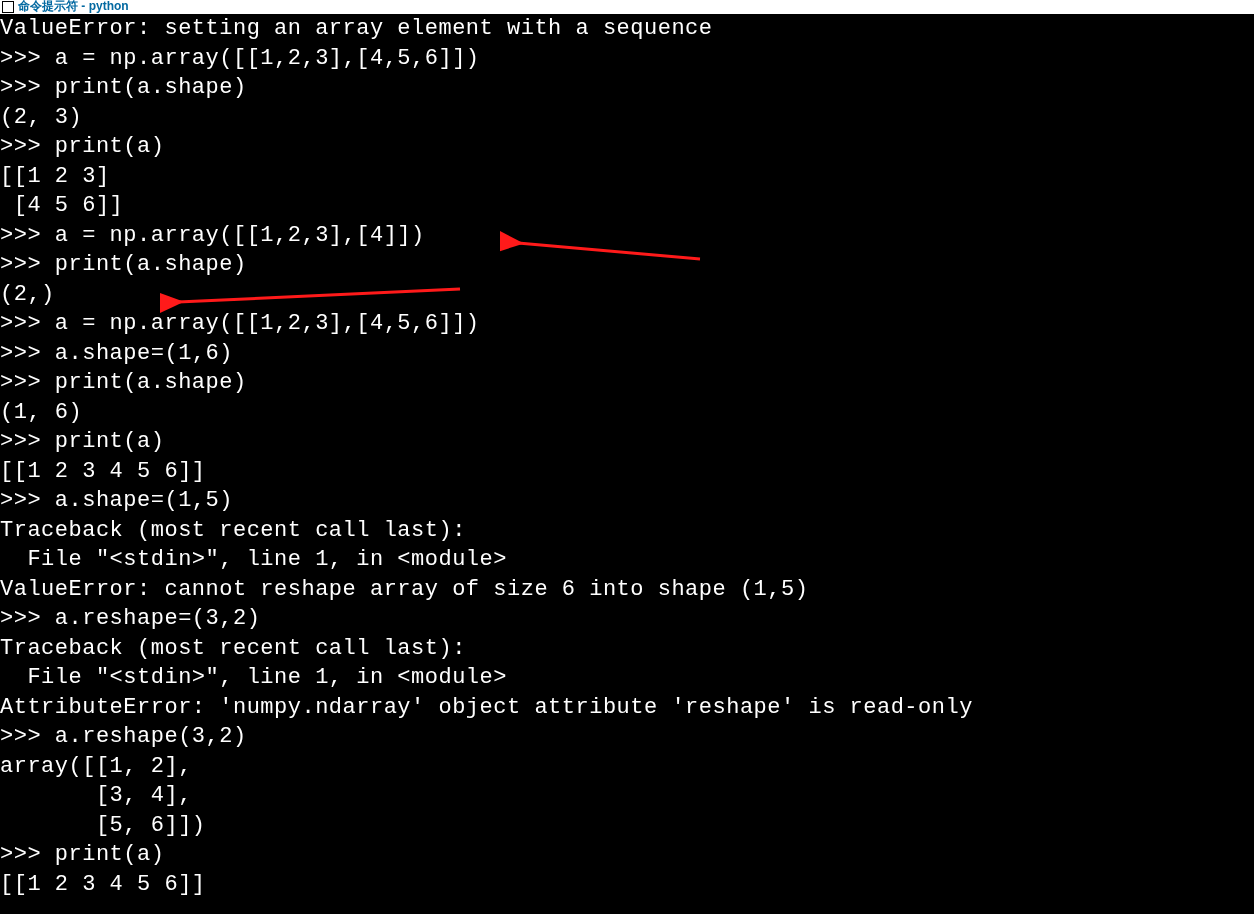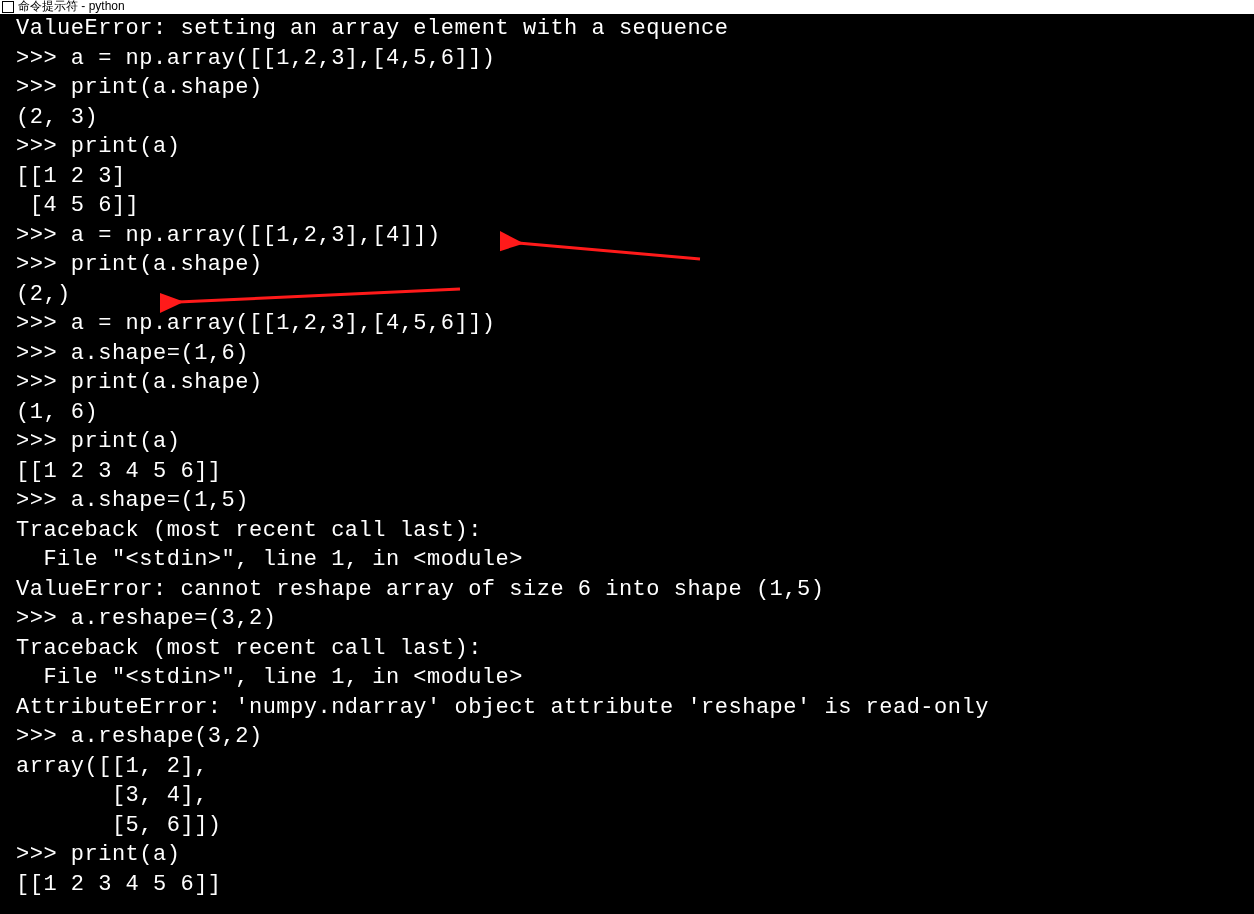--- a/index.html
+++ b/index.html
@@ -14,38 +14,38 @@
     line-height: 29.5px;
     overflow: hidden;
   }
   .titlebar {
     height: 14px;
     background: #fff;
     display: flex;
     align-items: center;
     padding-left: 2px;
     font-size: 12px;
-    color: #000000;
+    color: #0369a1;
     font-family: "SimSun", sans-serif;
+    font-weight: bold;
   }
   .titlebar .icon {
     width: 12px;
     height: 12px;
     border: 1px solid #000;
     margin-right: 4px;
     box-sizing: border-box;
   }
   .terminal {
     position: relative;
     white-space: pre;
     letter-spacing: 0.5px;
   }
   .terminal .line {
     display: block;
-    padding-left: 16px;
   }
   
   .arrow {
     position: absolute;
     pointer-events: none;
   }
 </style>
 </head>
 <body>
 

